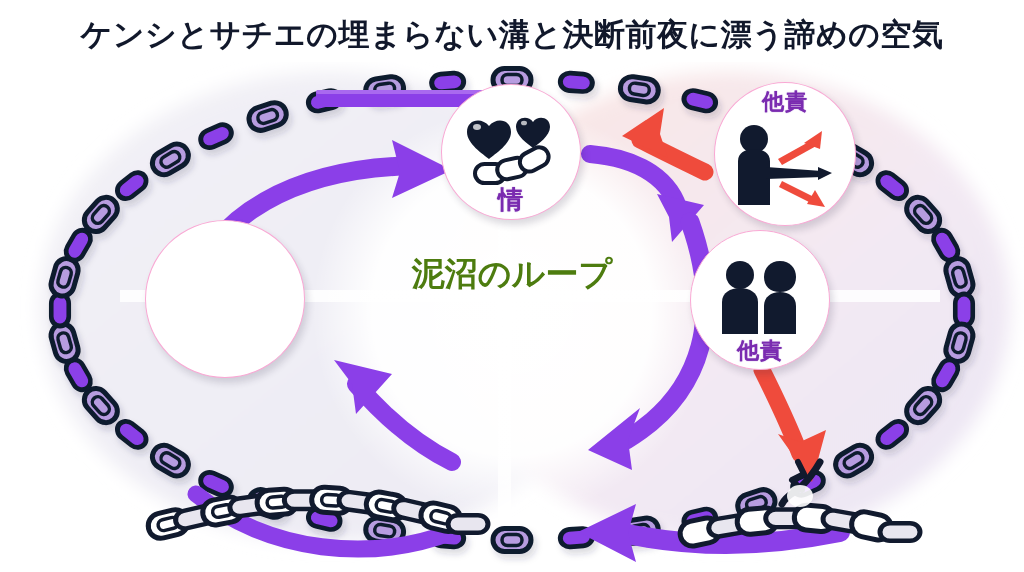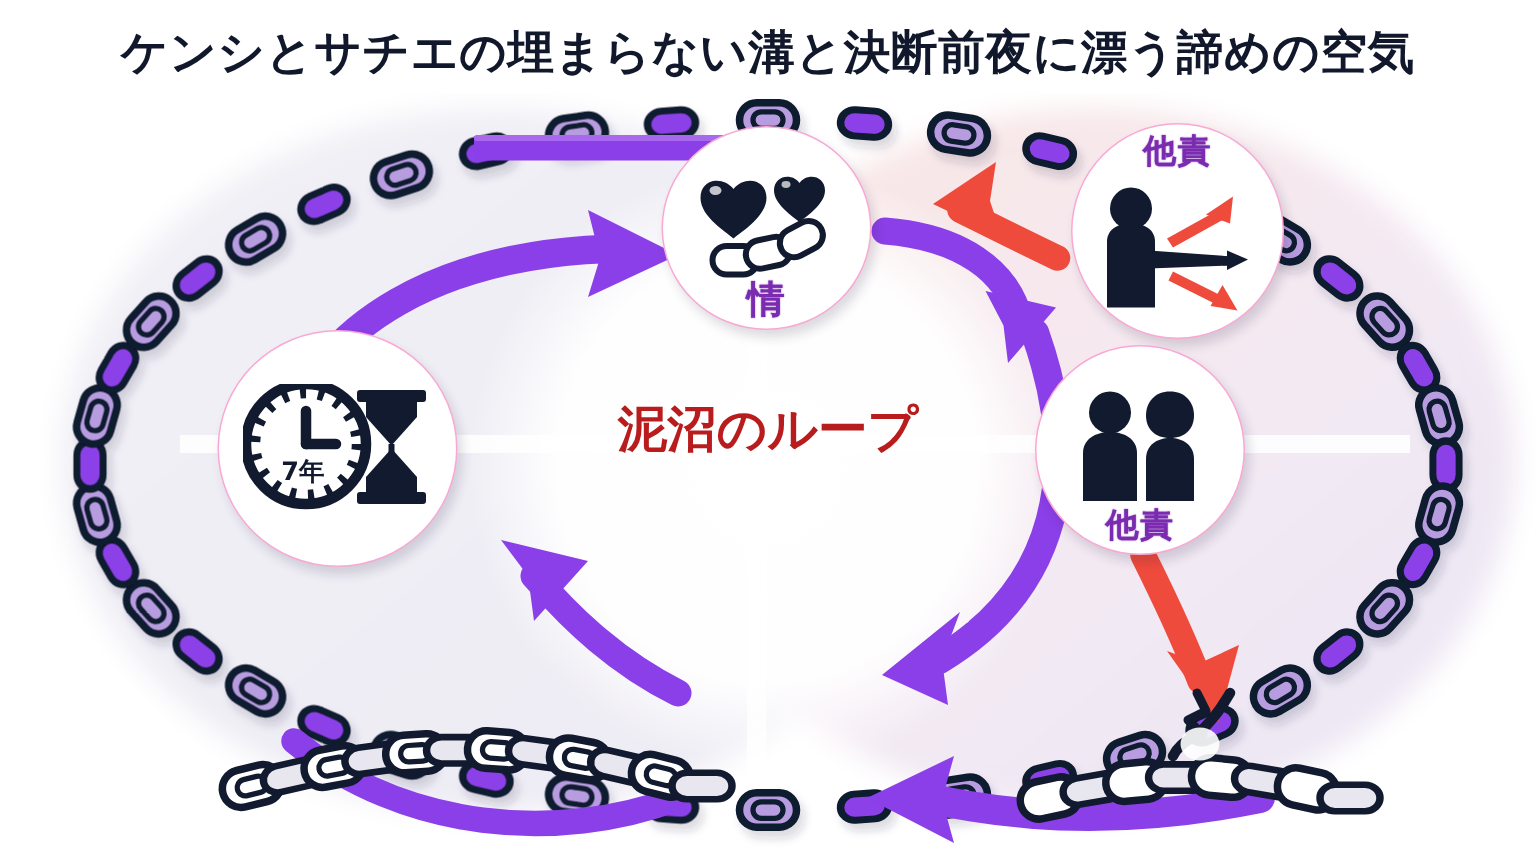--- a/index.html
+++ b/index.html
@@ -77,26 +77,26 @@
   #node-tazeki-couple{ left: 690px; top: 168px; width: 140px; height: 140px; }
   #node-jiseki{ left: 443px; top: 308px; width: 140px; height: 148px; }
   #node-jikan { left: 145px; top: 158px; width: 160px; height: 158px; }
 
   
   #node-tazeki-point .nlabel { bottom: auto; top: 8px; }
 
   
   #center-text {
     position: absolute;
-    left: 362px; top: 202px;
+    left: 362px; top: 190px;
     width: 300px;
     text-align: center;
     font-size: 33px;
     font-weight: 700;
-    color: #b91c1c;
+    color: #4d7c0f;
     z-index: 20;
     white-space: nowrap;
   }
   svg text { user-select:none; }
 </style>
 </head>
 <body>
 
 <div id="stage">
 
@@ -341,36 +341,18 @@
             <path d="M70 3 c10 0 16 7 16 16 c0 9 -6 15 -16 15 c-10 0 -16 -6 -16 -15 c0 -9 6 -16 16 -16 z"></path>
             <path d="M54 48 c0-9 7-14 16-14 s16 5 16 14 v28 h-32 z"></path>
           </g>
         </svg>
       </div>
       <div class="nlabel">他責</div>
     </div>
 
 
     <div class="node" id="node-jikan">
-      <div class="glyphs" style="margin-top:-2px;">
-        <svg width="126" height="84" viewBox="0 0 126 84">
-          <g>
-            <circle cx="42" cy="40" r="34" fill="none" stroke="#111A2E" stroke-width="7" stroke-dasharray="4 8"></circle>
-            <circle cx="42" cy="40" r="40" fill="none" stroke="#111A2E" stroke-width="7"></circle>
-            <path d="M42 40 L42 18" stroke="#111A2E" stroke-width="7" stroke-linecap="round"></path>
-            <path d="M42 40 L62 40" stroke="#111A2E" stroke-width="7" stroke-linecap="round"></path>
-          </g>
-          <text x="40" y="64" font-size="17" font-weight="700" fill="#111A2E" text-anchor="middle" font-family="DejaVu Sans, Liberation Sans, sans-serif">7年</text>
-          <g fill="#111A2E">
-            <rect x="76" y="4" width="46" height="8" rx="2"></rect>
-            <rect x="76" y="72" width="46" height="8" rx="2"></rect>
-            <path d="M82 12 h34 v10 l-17 19 l-17 -19 z"></path>
-            <path d="M82 72 h34 v-10 l-17 -19 l-17 19 z"></path>
-            <path d="M97 40 h4 v6 h-4 z"></path>
-          </g>
-        </svg>
-      </div>
     </div>
 
     <div id="center-text">泥沼のループ</div>
 
   </div>
 </div>
 
 </body></html>

